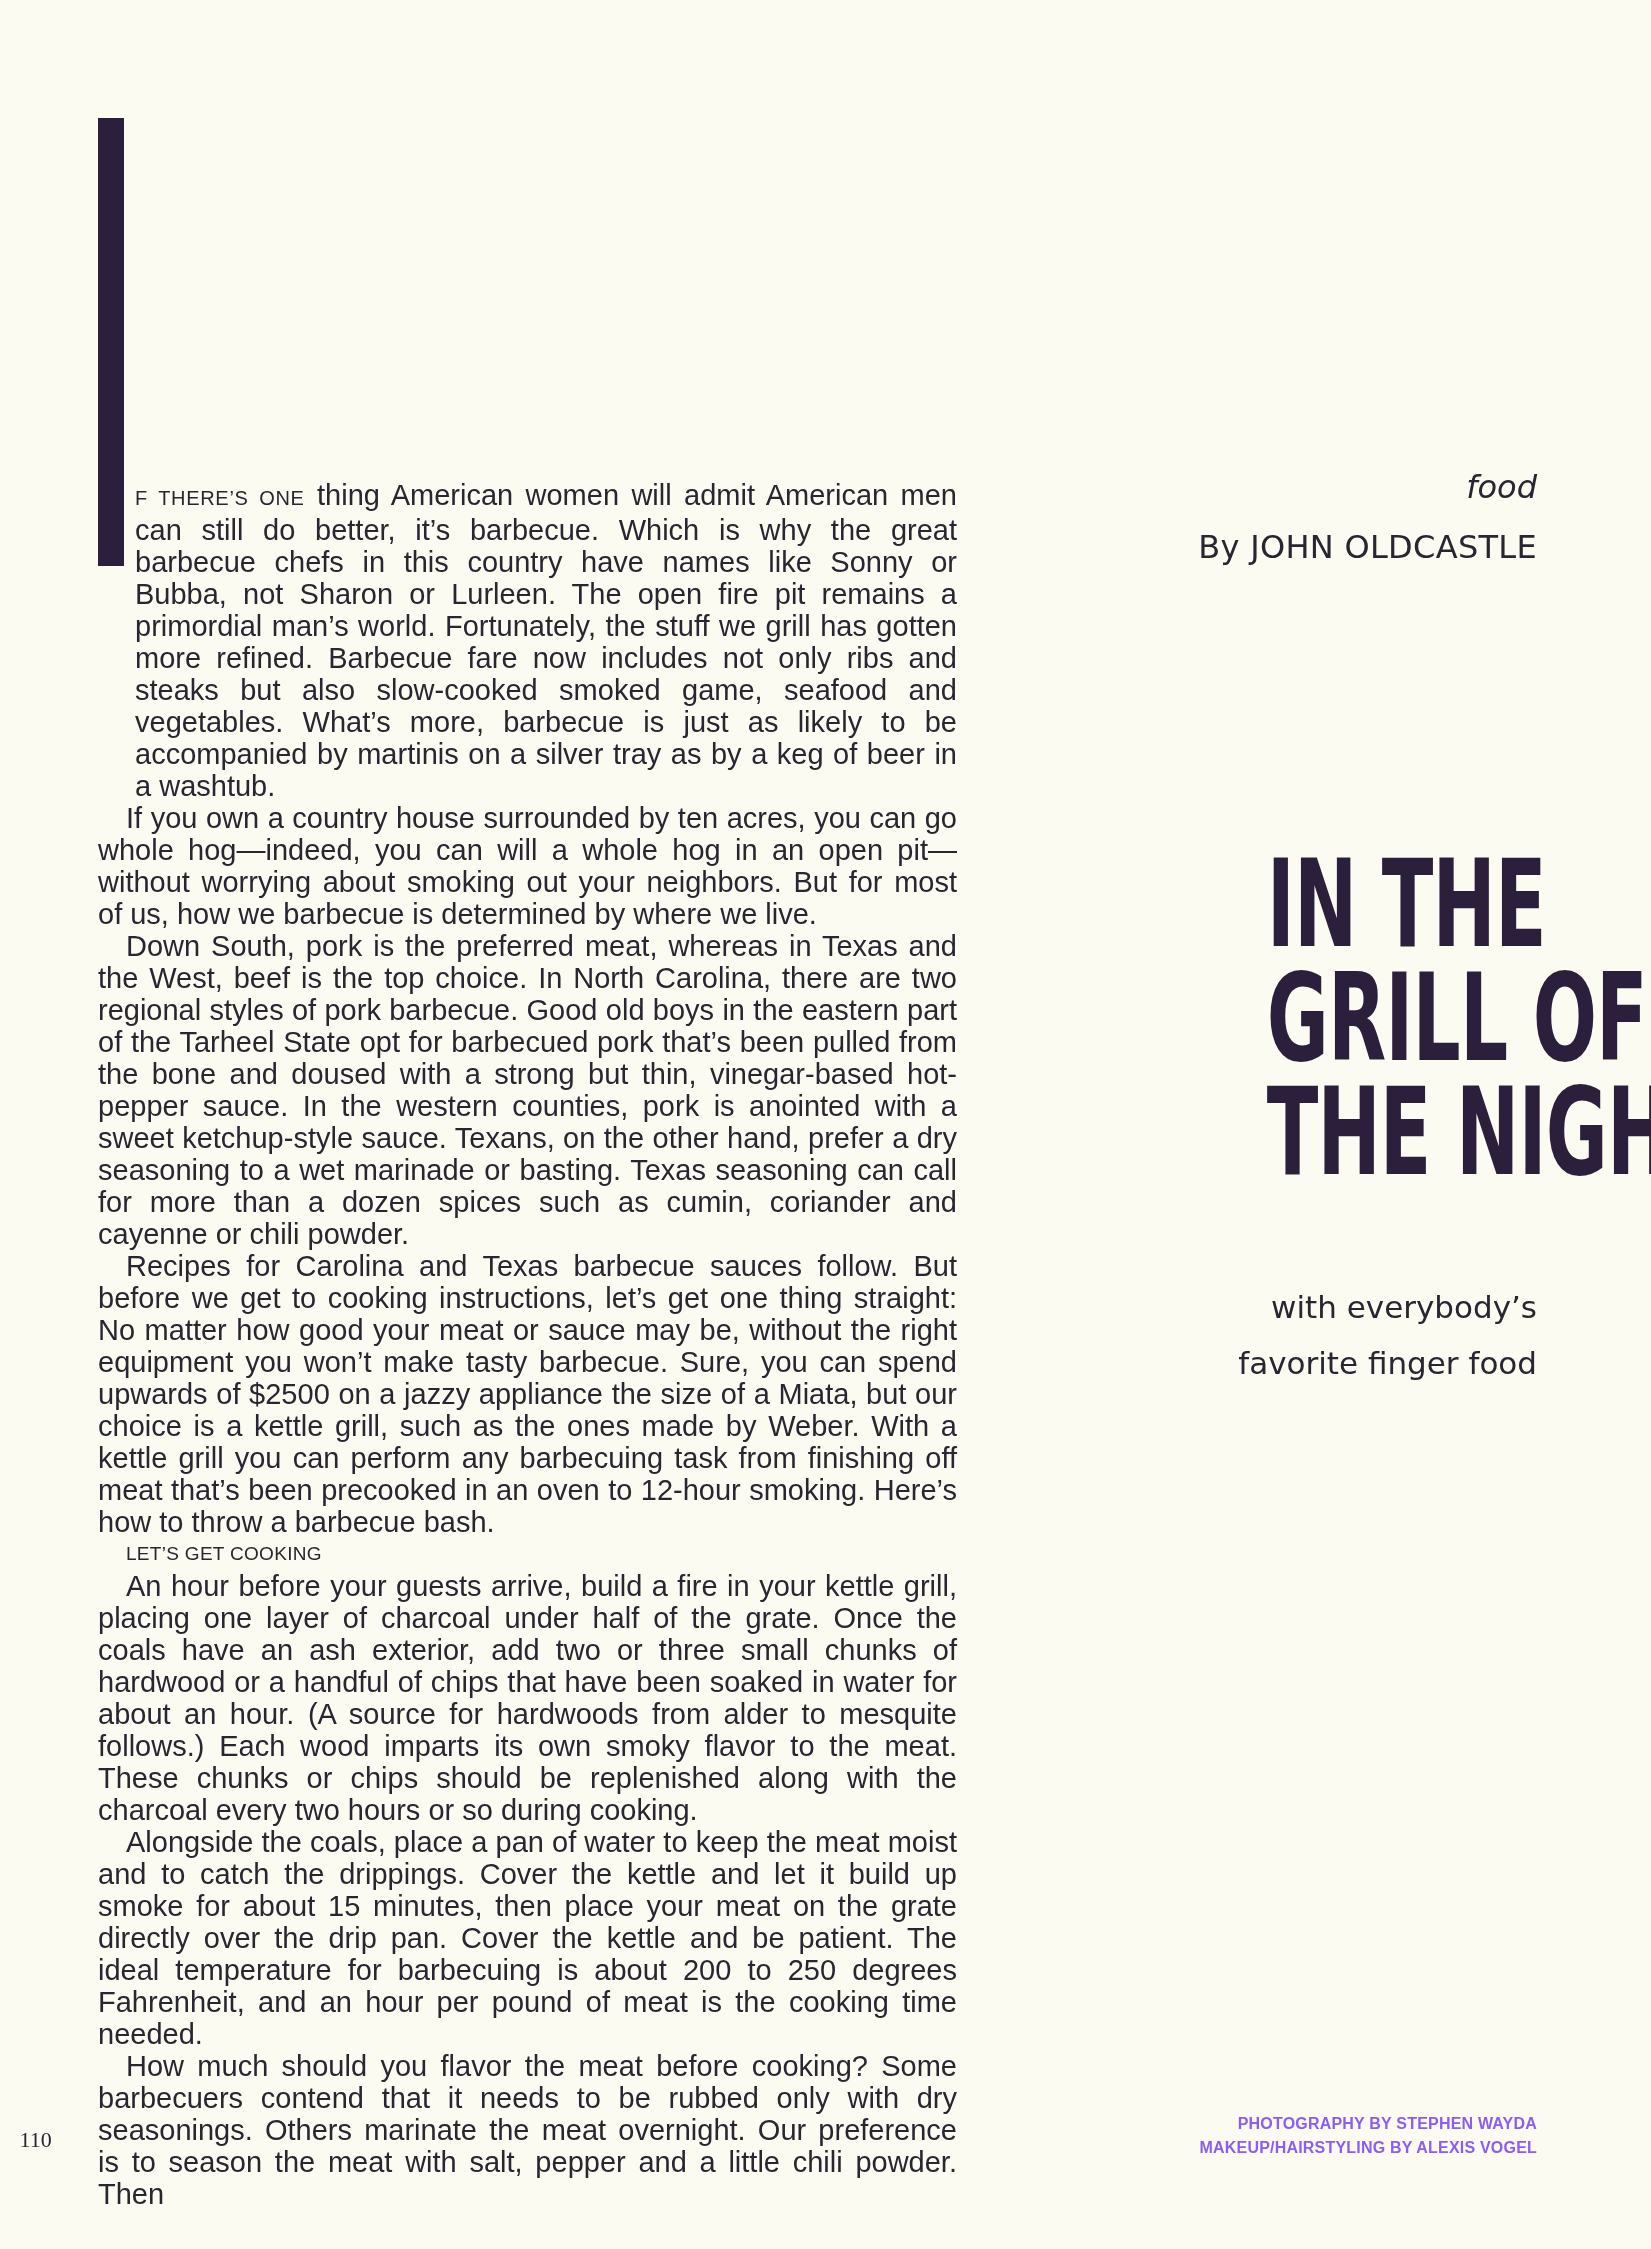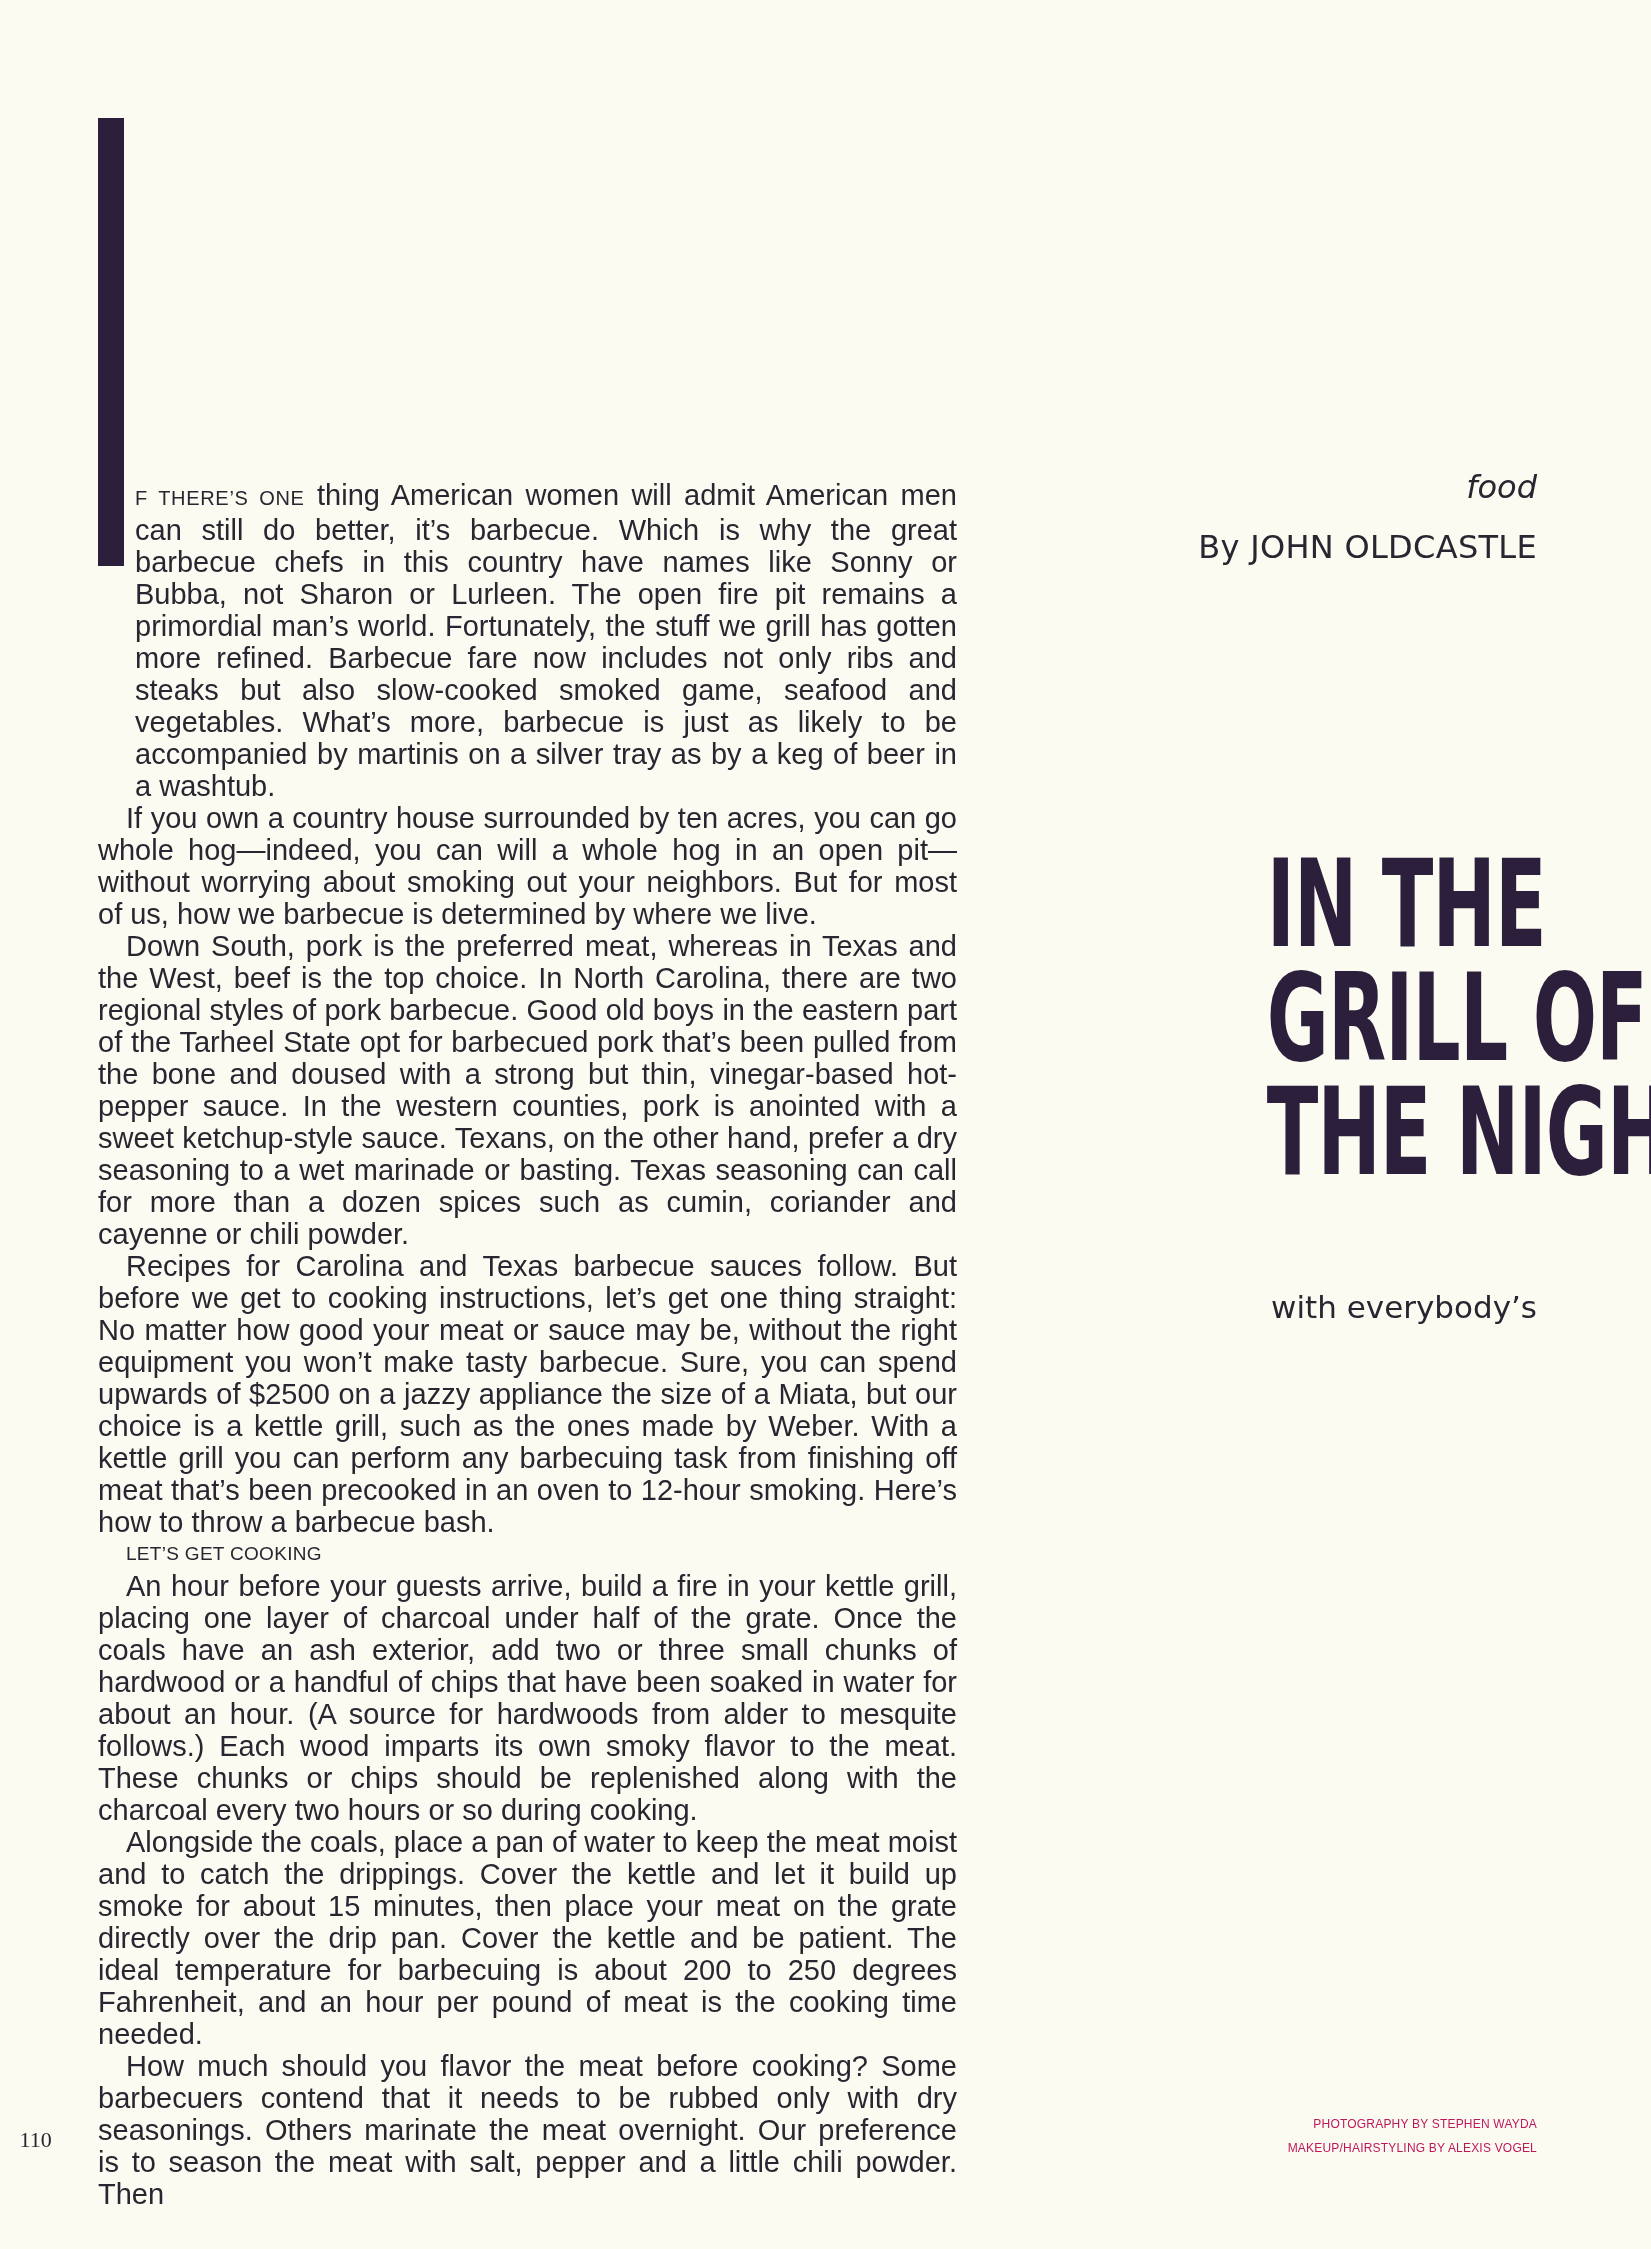--- a/index.html
+++ b/index.html
@@ -46,22 +46,22 @@
     top: 847px; font-family: "DejaVu Sans", sans-serif;
     font-weight: bold; color: #2b1f3c;
     font-size: 122px; line-height: 114px;
     letter-spacing: -1.4px;
     transform: scaleX(0.62); transform-origin: right top;
   }
   .headline div { white-space: nowrap; }
   .dek { top: 1279px; font-size: 31px; line-height: 56px; }
   .credits {
     top: 2112px; font-family: "Liberation Sans", sans-serif;
-    font-size: 12px; line-height: 24px; font-weight: normal; letter-spacing: 0.2px;
-    color: #be185d;
+    font-size: 16px; line-height: 24px; font-weight: bold; letter-spacing: 0.2px;
+    color: #8b5cf6;
   }
 </style>
 </head>
 <body>
 
 <div class="drop-cap" aria-label="I"></div>
 
 <div class="body-col">
   <p class="first first-lines"><span class="smallcaps">F THERE’S ONE</span> <span>thing American women will admit American men can still do better, it’s barbecue. Which is why the great barbecue chefs in this country have names like Sonny or Bubba, not Sharon or Lurleen. The open fire pit remains a primordial man’s world. Fortunately, the stuff we grill has gotten more refined. Barbecue fare now includes not only ribs and steaks but also slow-cooked smoked game, seafood and vegetables. What’s more, barbecue is just as likely to be accompanied by martinis on a silver tray as by a keg of beer in a washtub.</span></p>
   <p>If you own a country house surrounded by ten acres, you can go whole hog—indeed, you can will a whole hog in an open pit—without worrying about smoking out your neighbors. But for most of us, how we barbecue is determined by where we live.</p>
@@ -79,19 +79,20 @@
 <div class="right-col byline">By JOHN OLDCASTLE</div>
 
 <div class="right-col headline">
   <div>IN THE</div>
   <div>GRILL OF</div>
   <div>THE NIGHT</div>
 </div>
 
 <div class="right-col dek">
   <div>with everybody’s</div>
+  <div>favorite finger food</div>
 </div>
 
 <div class="right-col credits">
   <div>PHOTOGRAPHY BY STEPHEN WAYDA</div>
   <div>MAKEUP/HAIRSTYLING BY ALEXIS VOGEL</div>
 </div>
 
 
 </body></html>

